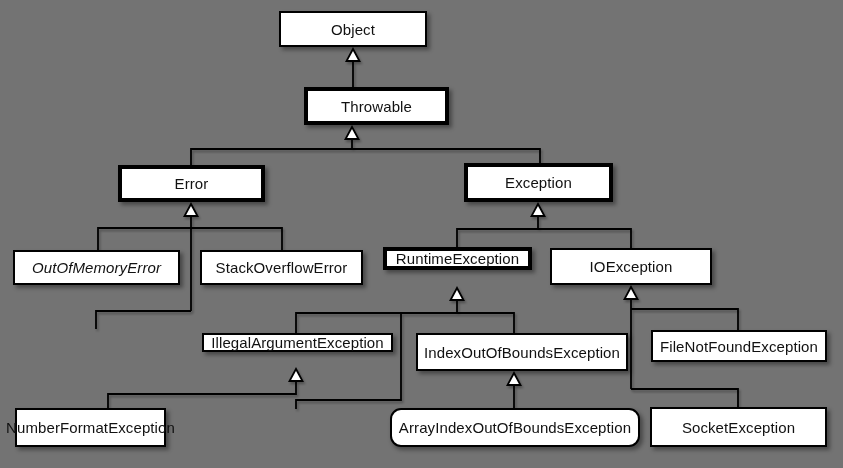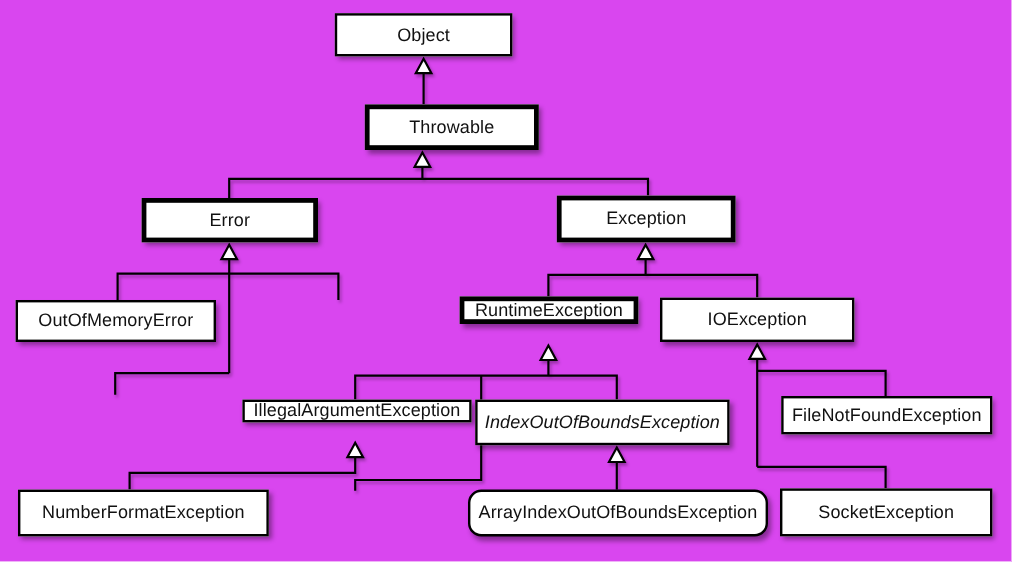--- a/index.html
+++ b/index.html
@@ -4,21 +4,21 @@
 <style>
   html, body {
     margin: 0;
     padding: 0;
     background: #ffffff;
   }
   #canvas {
     position: relative;
     width: 843px;
     height: 468px;
-    background: #d946ef;
+    background: #737373;
     font-family: "Liberation Sans", "DejaVu Sans", sans-serif;
     overflow: hidden;
   }
   #wires {
     position: absolute;
     left: 0; top: 0;
     width: 843px; height: 468px;
     z-index: 1;
   }
   .node {
@@ -105,34 +105,35 @@
   </svg>
 
   <div class="node" style="left:279px; top:11px;  width:148px; height:36px;">Object</div>
 
   <div class="node thick" style="left:280px; top:87px;  width:145px; height:38px;margin-left:24px;">Throwable</div>
 
   <div class="node thick" style="left:118px; top:165px; width:147px; height:37px;">Error</div>
 
   <div class="node thick" style="left:464px; top:163px; width:149px; height:39px;">Exception</div>
 
-  <div class="node" style="left:13px;  top:250px; width:167px; height:35px;">OutOfMemoryError</div>
+  <div class="node" style="left:13px;  top:250px; width:167px; height:35px;font-style:italic;">OutOfMemoryError</div>
 
+  <div class="node" style="left:200px; top:250px; width:163px; height:35px;">StackOverflowError</div>
 
   <div class="node thick" style="left:383px; top:247px; width:149px; height:23px;">RuntimeException</div>
 
   <div class="node" style="left:550px; top:248px; width:162px; height:37px;">IOException</div>
 
 
   <div class="node" style="left:202px; top:333px; width:191px; height:19px;">IllegalArgumentException</div>
 
-  <div class="node" style="left:396px; top:333px; width:212px; height:38px;font-style:italic;">IndexOutOfBoundsException</div>
+  <div class="node" style="left:416px; top:333px; width:212px; height:38px;">IndexOutOfBoundsException</div>
 
   <div class="node" style="left:651px; top:330px; width:176px; height:32px;">FileNotFoundException</div>
 
-  <div class="node" style="left:15px;  top:408px; width:209px; height:39px;">NumberFormatException</div>
+  <div class="node" style="left:15px;  top:408px; width:151px; height:39px;">NumberFormatException</div>
 
 
   <div class="node" style="left:390px; top:408px; width:250px; height:39px;border-radius:11px;">ArrayIndexOutOfBoundsException</div>
 
   <div class="node" style="left:650px; top:407px; width:177px; height:40px;">SocketException</div>
 
 </div>
 
 </body></html>

